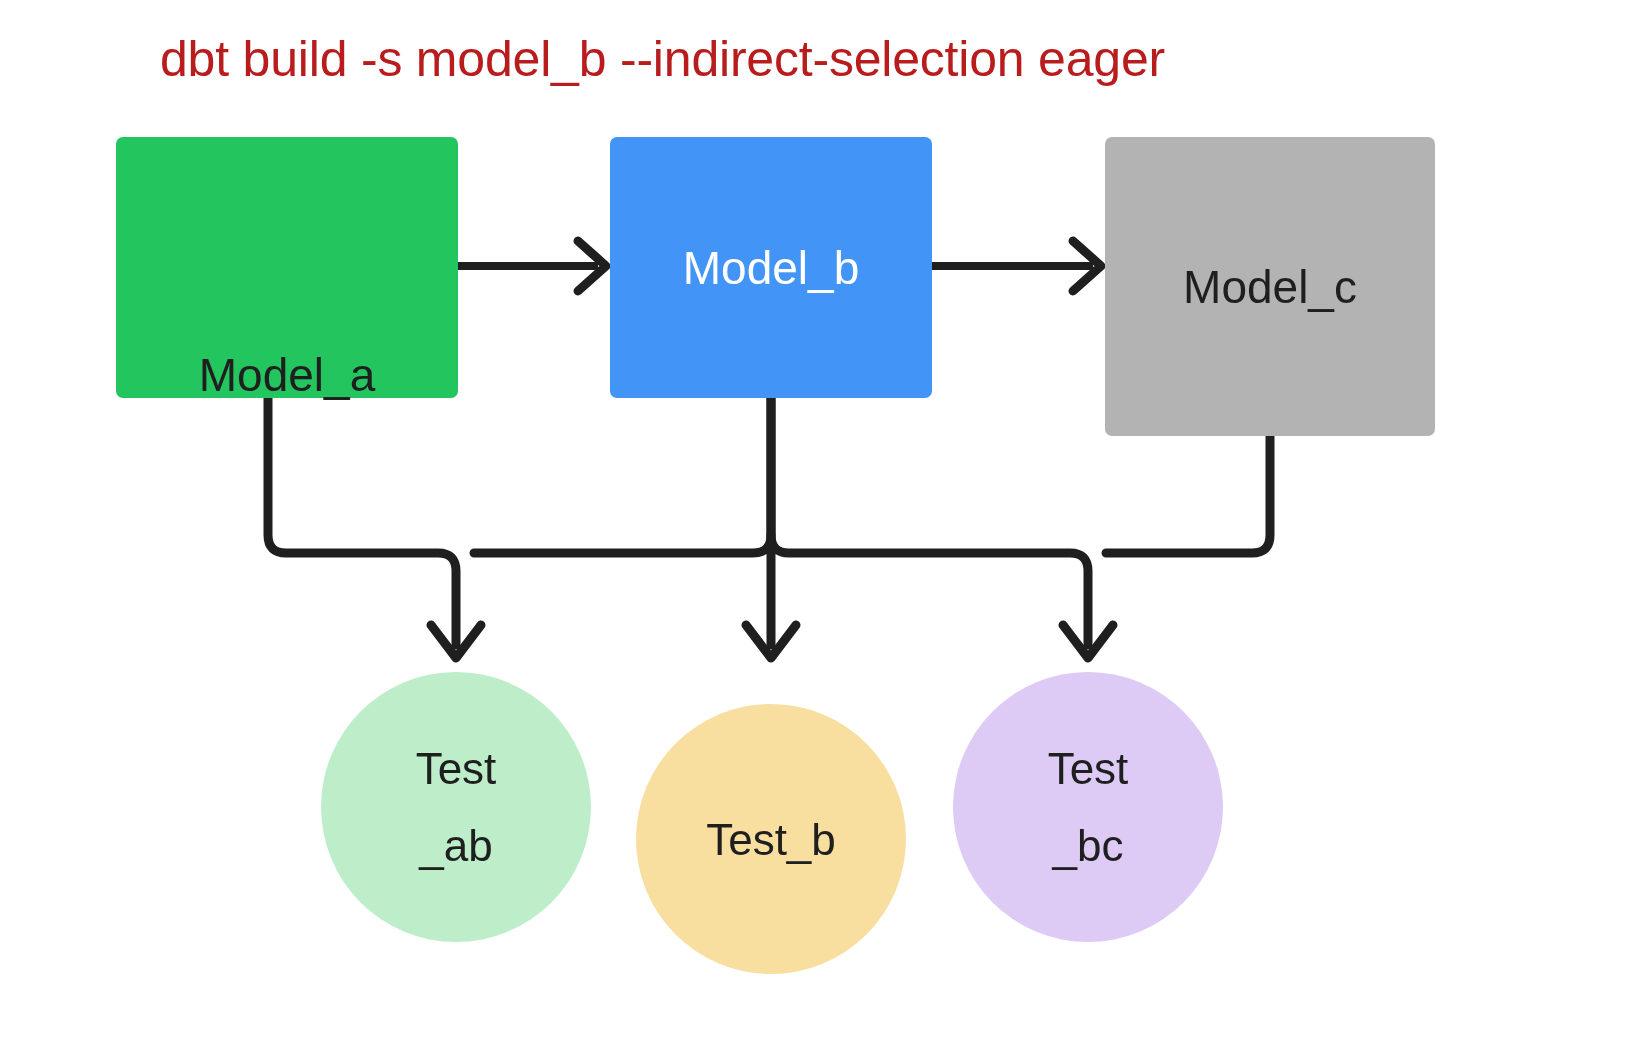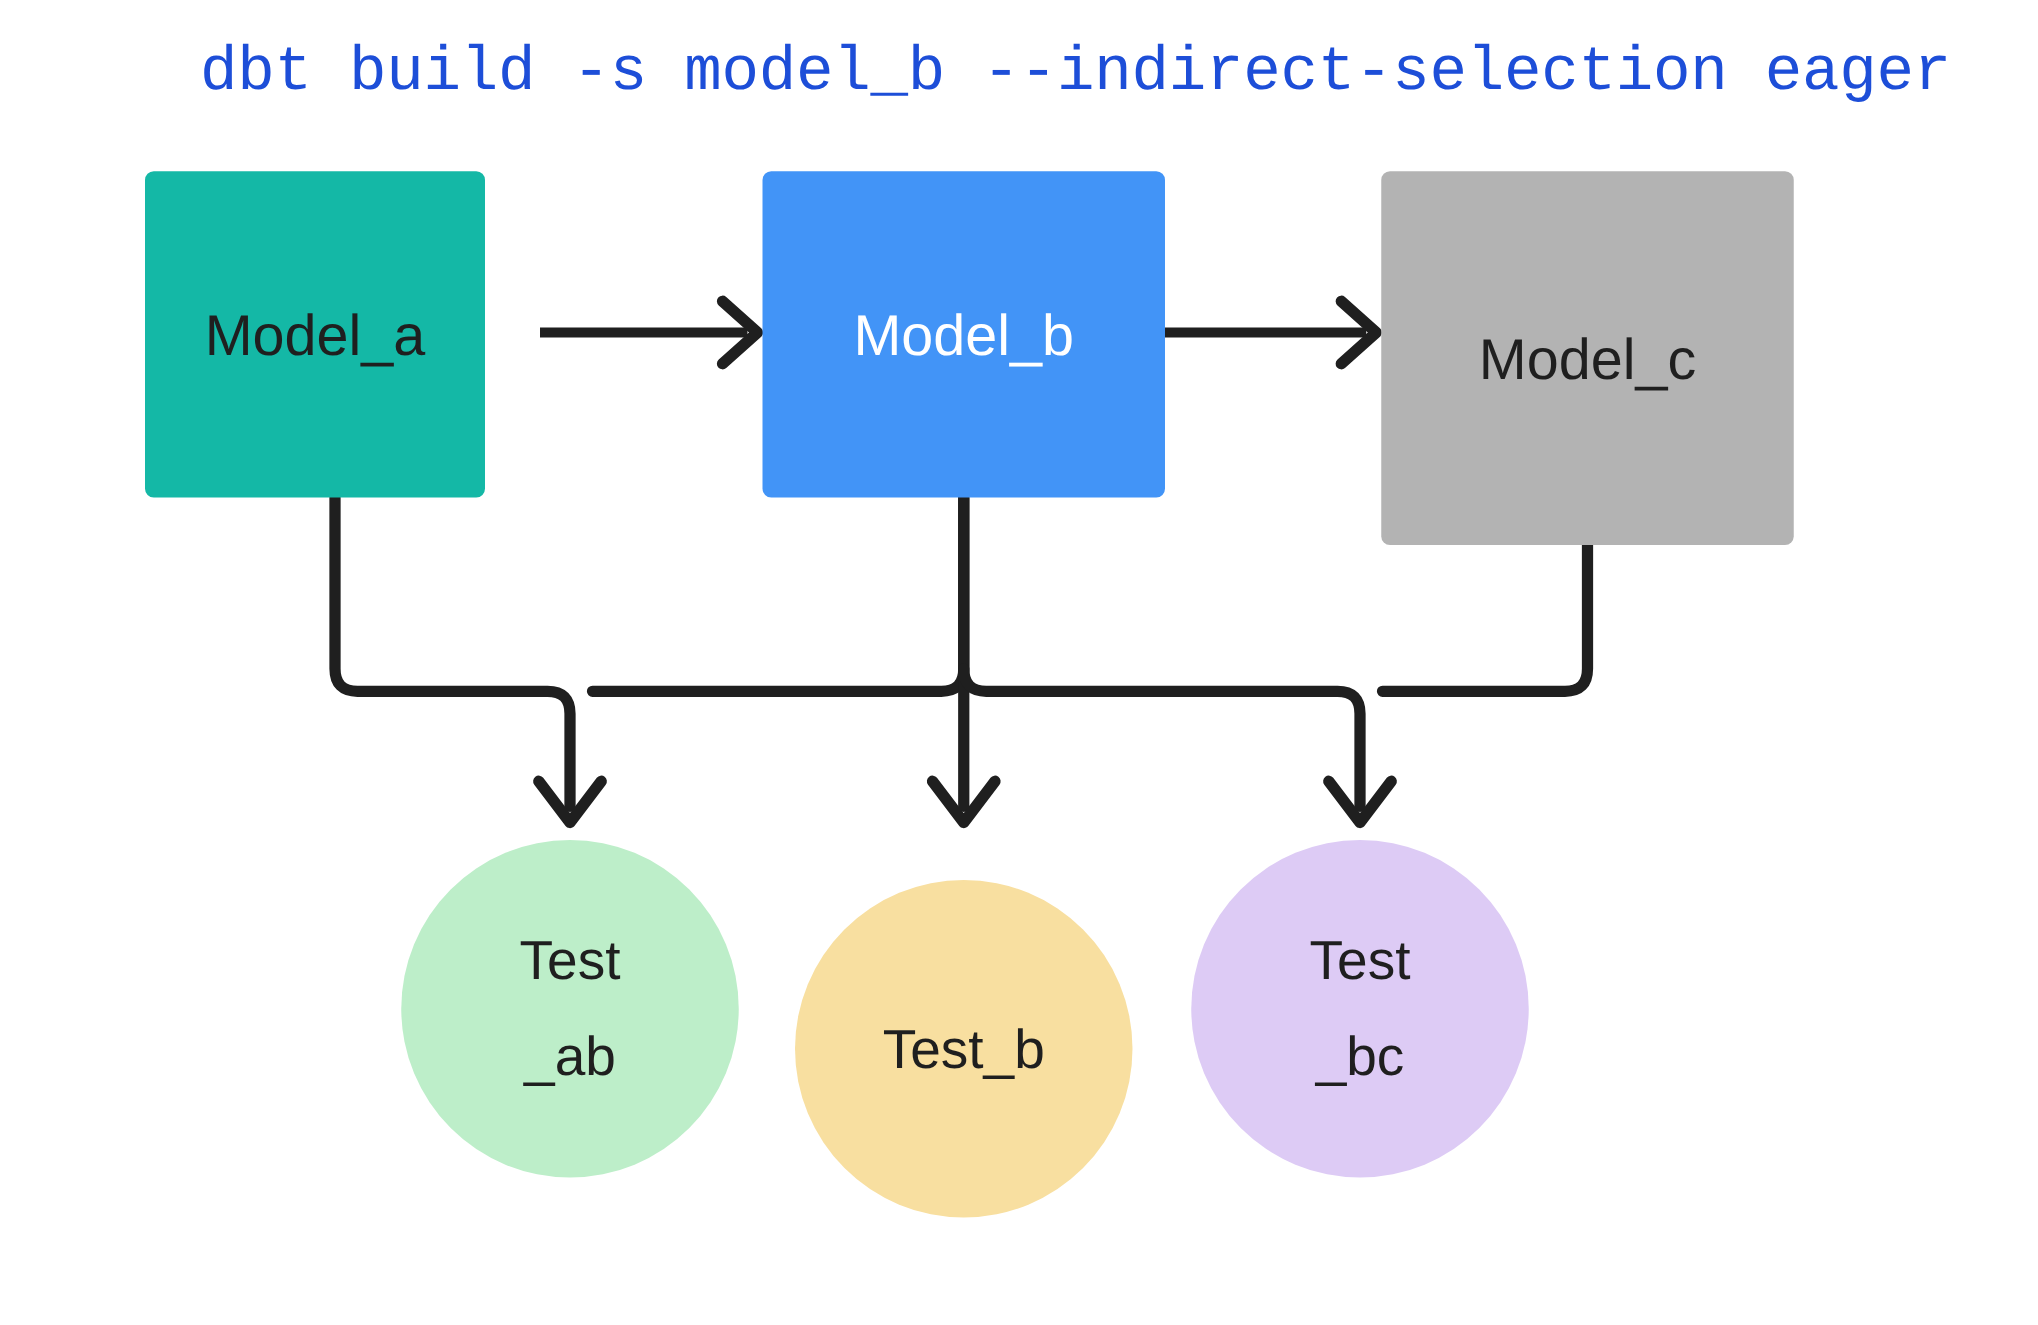--- a/index.html
+++ b/index.html
@@ -19,24 +19,24 @@
     position: absolute;
     left: 0;
     top: 0;
     width: 1630px;
     height: 1060px;
   }
   .title-text {
     position: absolute;
     left: 160px;
     top: 30px;
-    font-family: Liberation Mono, monospace;
+    font-family: Liberation Sans, sans-serif;
     font-size: 50px;
     font-weight: 400;
-    color: #1d4ed8;
+    color: #b91c1c;
     white-space: nowrap;
     letter-spacing: -0.2px;
   }
   .node {
     position: absolute;
     display: flex;
     align-items: center;
     justify-content: center;
     text-align: center;
     font-family: "Liberation Sans", sans-serif;
@@ -95,21 +95,21 @@
       <path d="M 771 535 Q 771 553 789 553 L 1070 553 Q 1088 553 1088 571 L 1088 645" stroke="#1f1f1f" stroke-width="9" fill="none" stroke-linecap="round" stroke-linejoin="round"></path>
       <path d="M 1063 625 L 1088 658 L 1113 625" stroke="#1f1f1f" stroke-width="9" fill="none" stroke-linecap="round" stroke-linejoin="round"></path>
     </g>
 
     <g>
       <path d="M 1270 398 L 1270 535 Q 1270 553 1252 553 L 1106 553" stroke="#1f1f1f" stroke-width="9" fill="none" stroke-linecap="round" stroke-linejoin="round"></path>
     </g>
 
   </svg>
 
-  <div class="node model-box" style="left:116px; top:137px; width:272px; height:261px; background:#14b8a6; color:#1f1f1f;">
+  <div class="node model-box" style="left:116px; top:137px; width:342px; height:261px; background:#22c55e; color:#1f1f1f;align-items:flex-end;">
     <span class="node-label">Model_a</span>
   </div>
 
   <div class="node model-box" style="left:610px; top:137px; width:322px; height:261px; background:#4294f7; color:#ffffff;">
     <span class="node-label">Model_b</span>
   </div>
 
   <div class="node model-box" style="left:1105px; top:137px; width:330px; height:299px; background:#b3b3b3; color:#1f1f1f;">
     <span class="node-label">Model_c</span>
   </div>

